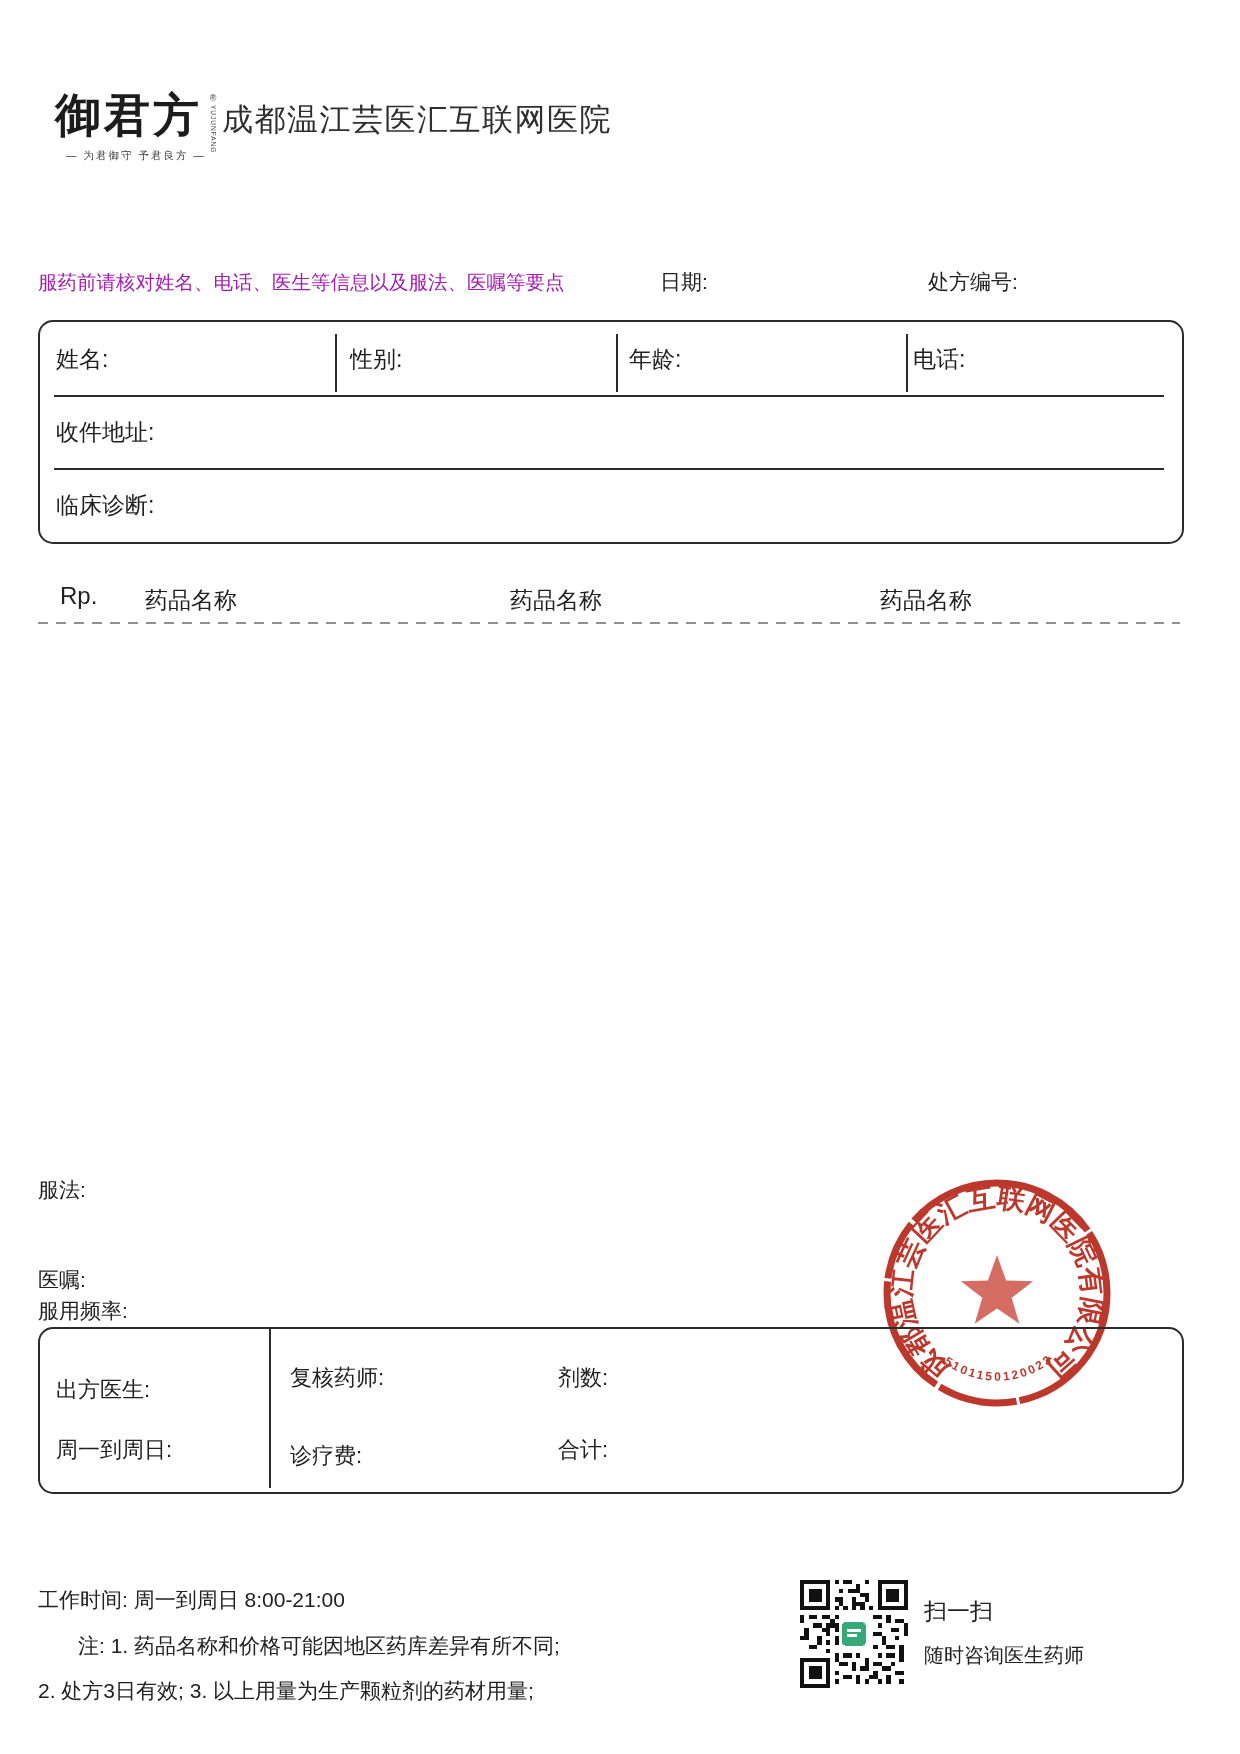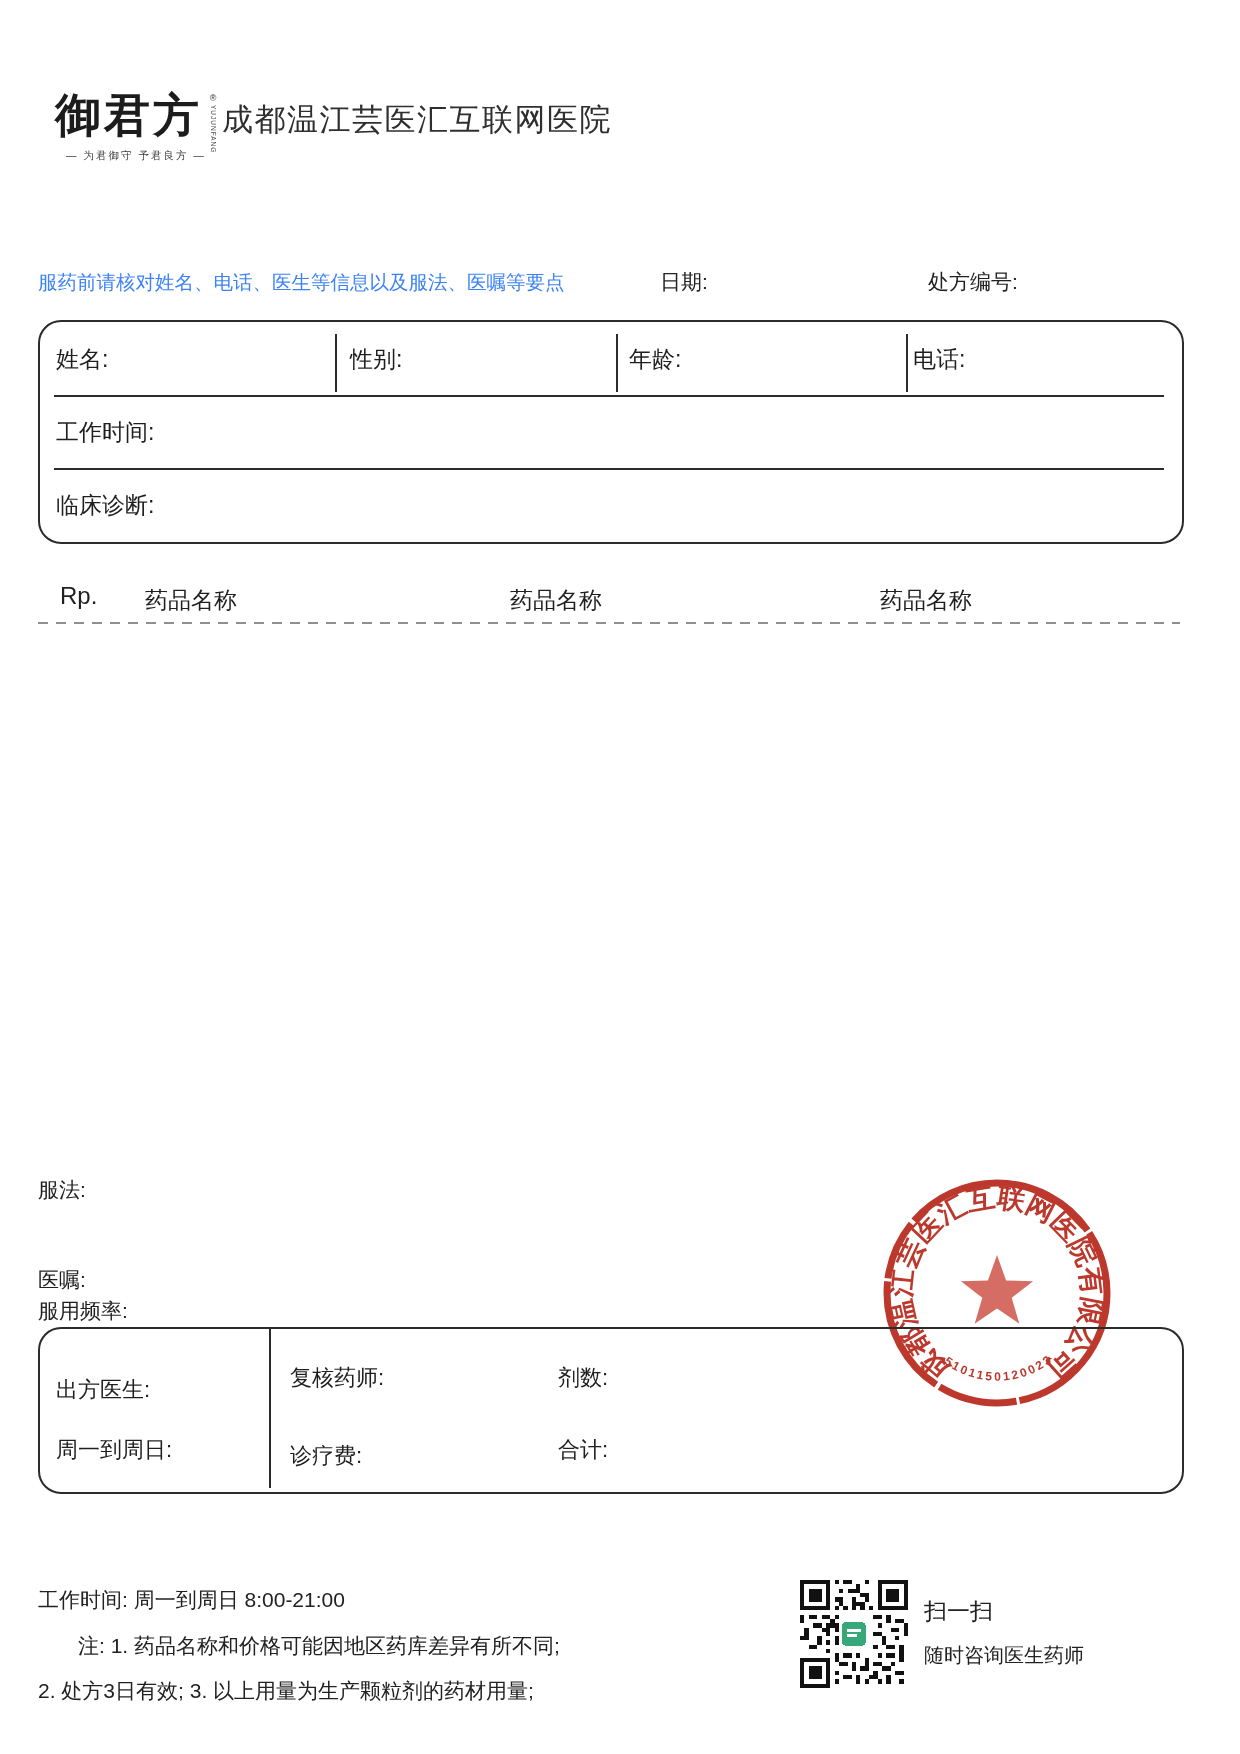--- a/index.html
+++ b/index.html
@@ -21,25 +21,25 @@
     font-size:6.5px;letter-spacing:1px;margin:2px auto 0;color:#4a4a4a;height:40px;
   }
   .logo-tagline{
     left:50px;top:149px;width:172px;text-align:center;
     font-size:10.5px;letter-spacing:2px;color:#3d3d3d;white-space:nowrap;
   }
   .hospital-title{
     left:222px;top:99px;font-size:31px;font-weight:400;letter-spacing:1.5px;color:#2f2f2f;
   }
   
-  .meta-notice{left:38px;top:269px;font-size:19.5px;color:#3b82f6;}
+  .meta-notice{left:38px;top:269px;font-size:19.5px;color:#a21caf;}
   .meta-date{left:660px;top:268px;font-size:21px;color:#222;}
   .meta-rxno{left:928px;top:268px;font-size:21px;color:#222;}
   
-  .box{border:2px solid #2b2b2b;border-radius:23px;background:transparent;}
+  .box{border:2px solid #2b2b2b;border-radius:15px;background:transparent;}
   .patient-box{left:38px;top:320px;width:1142px;height:220px;}
   .hline{position:absolute;left:14px;width:1110px;height:2px;background:#2b2b2b;}
   .vline{position:absolute;width:2px;background:#2b2b2b;}
   .cell-label{position:absolute;font-size:23px;color:#1f1f1f;}
   
   .rp-label{left:60px;top:582px;font-size:24px;color:#1f1f1f;}
   .drug-col{position:absolute;top:585px;font-size:23px;color:#1f1f1f;}
   .dashed-sep{
     left:38px;top:622px;width:1142px;height:2px;
     background:repeating-linear-gradient(to right,#8f8f8f 0 10px,transparent 10px 18px);
@@ -73,21 +73,21 @@
 
 <div class="abs box patient-box">
   <span class="cell-label" style="left:16px;top:22px;">姓名:</span>
   <span class="cell-label" style="left:310px;top:22px;">性别:</span>
   <span class="cell-label" style="left:589px;top:22px;">年龄:</span>
   <span class="cell-label" style="left:873px;top:22px;">电话:</span>
   <div class="vline" style="left:295px;top:12px;height:58px;"></div>
   <div class="vline" style="left:576px;top:12px;height:58px;"></div>
   <div class="vline" style="left:866px;top:12px;height:58px;"></div>
   <div class="hline" style="top:73px;"></div>
-  <span class="cell-label" style="left:16px;top:95px;">工作时间:</span>
+  <span class="cell-label" style="left:16px;top:95px;">收件地址:</span>
   <div class="hline" style="top:146px;"></div>
   <span class="cell-label" style="left:16px;top:168px;">临床诊断:</span>
 </div>
 
 <div class="abs rp-label">Rp.</div>
 <div class="drug-col" style="left:145px;">药品名称</div>
 <div class="drug-col" style="left:510px;">药品名称</div>
 <div class="drug-col" style="left:880px;">药品名称</div>
 <div class="abs dashed-sep"></div>
 

